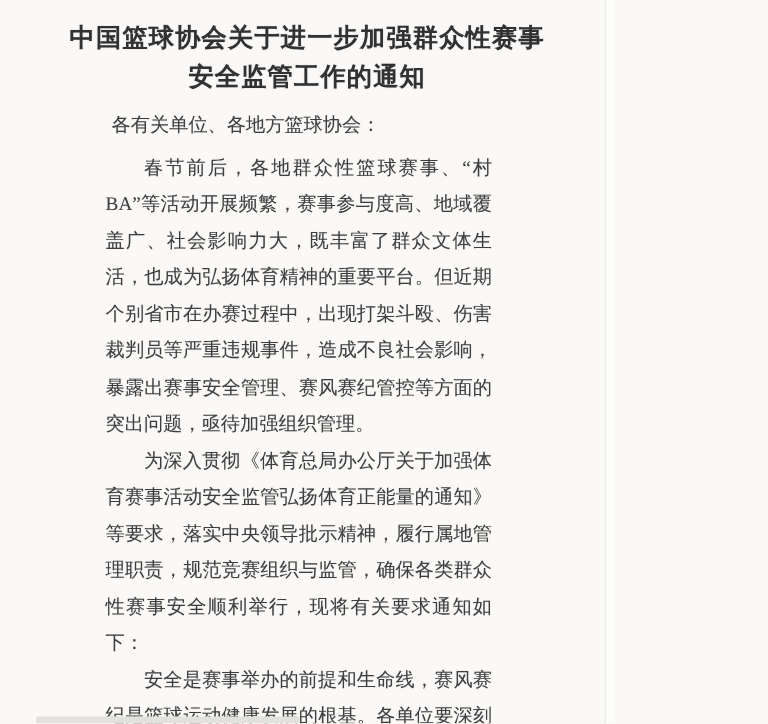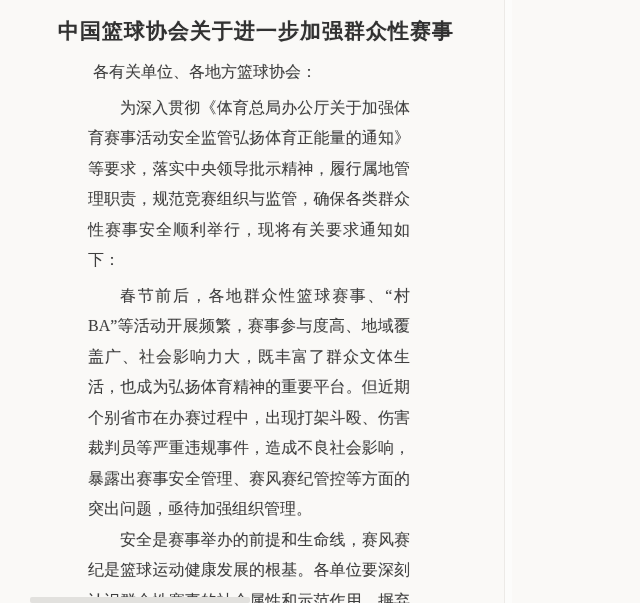--- a/index.html
+++ b/index.html
@@ -80,26 +80,27 @@
     filter: blur(0.5px);
   }
 </style>
 </head>
 <body>
 
 <div class="page">
 
   <div class="doc-title">
     <div>中国篮球协会关于进一步加强群众性赛事</div>
+    <div>安全监管工作的通知</div>
   </div>
 
   <div class="doc-body">
     <p class="salutation">各有关单位、各地方篮球协会：</p>
+    <p class="para first">春节前后，各地群众性篮球赛事、“村 BA”等活动开展频繁，赛事参与度高、地域覆盖广、社会影响力大，既丰富了群众文体生活，也成为弘扬体育精神的重要平台。但近期个别省市在办赛过程中，出现打架斗殴、伤害裁判员等严重违规事件，造成不良社会影响，暴露出赛事安全管理、赛风赛纪管控等方面的突出问题，亟待加强组织管理。</p>
     <p class="para">为深入贯彻《体育总局办公厅关于加强体育赛事活动安全监管弘扬体育正能量的通知》等要求，落实中央领导批示精神，履行属地管理职责，规范竞赛组织与监管，确保各类群众性赛事安全顺利举行，现将有关要求通知如下：</p>
-    <p class="para first">春节前后，各地群众性篮球赛事、“村 BA”等活动开展频繁，赛事参与度高、地域覆盖广、社会影响力大，既丰富了群众文体生活，也成为弘扬体育精神的重要平台。但近期个别省市在办赛过程中，出现打架斗殴、伤害裁判员等严重违规事件，造成不良社会影响，暴露出赛事安全管理、赛风赛纪管控等方面的突出问题，亟待加强组织管理。</p>
     <p class="para">安全是赛事举办的前提和生命线，赛风赛纪是篮球运动健康发展的根基。各单位要深刻认识群众性赛事的社会属性和示范作用，摒弃“群众赛事无需严格管控”的错误观念，切实提高政治站位，逐一提醒，将赛事安全和赛风赛纪工作作为重要责任抓实抓细。要充分吸取个别省市违规事件的深刻教训，清醒认识到打</p>
   </div>
 
   <div class="edge-line"></div>
   <div class="right-strip"></div>
   <div class="bottom-shadow"></div>
 
 </div>
 
 </body></html>

